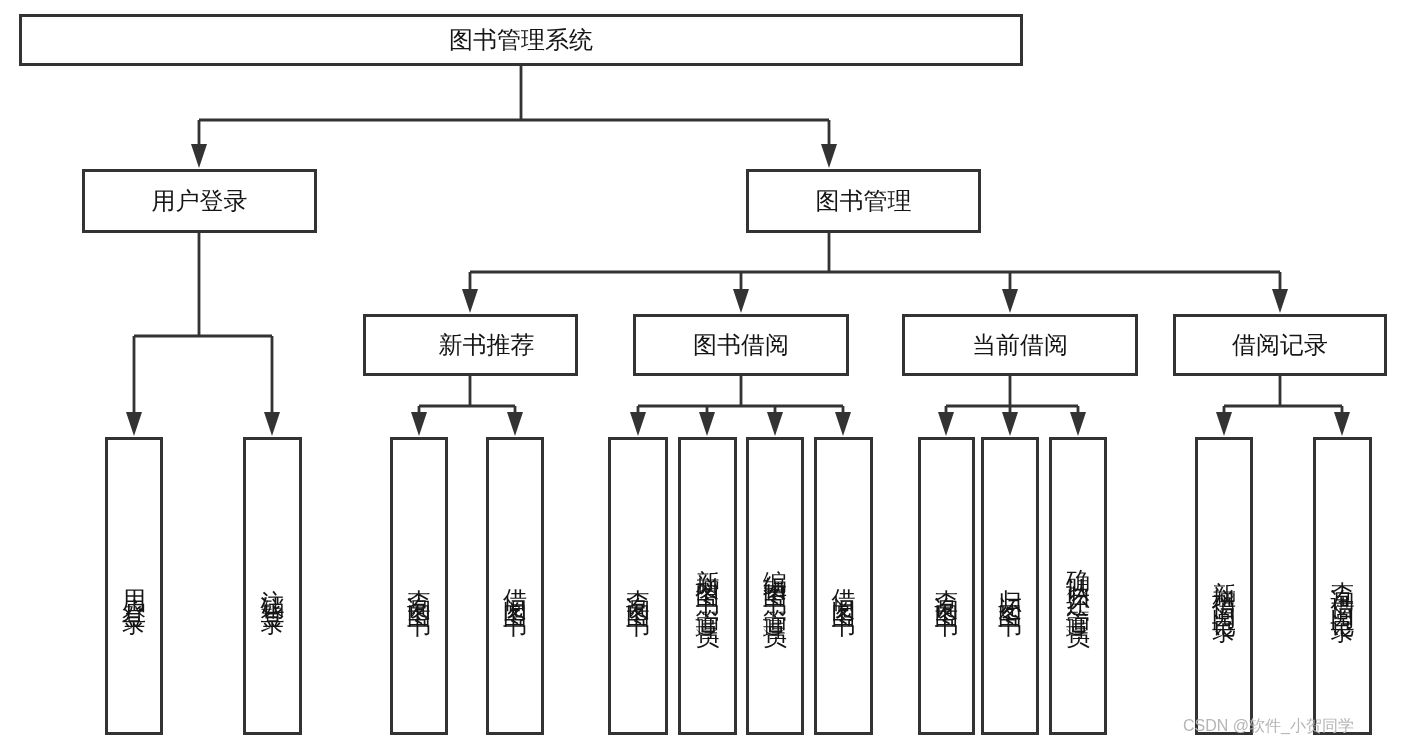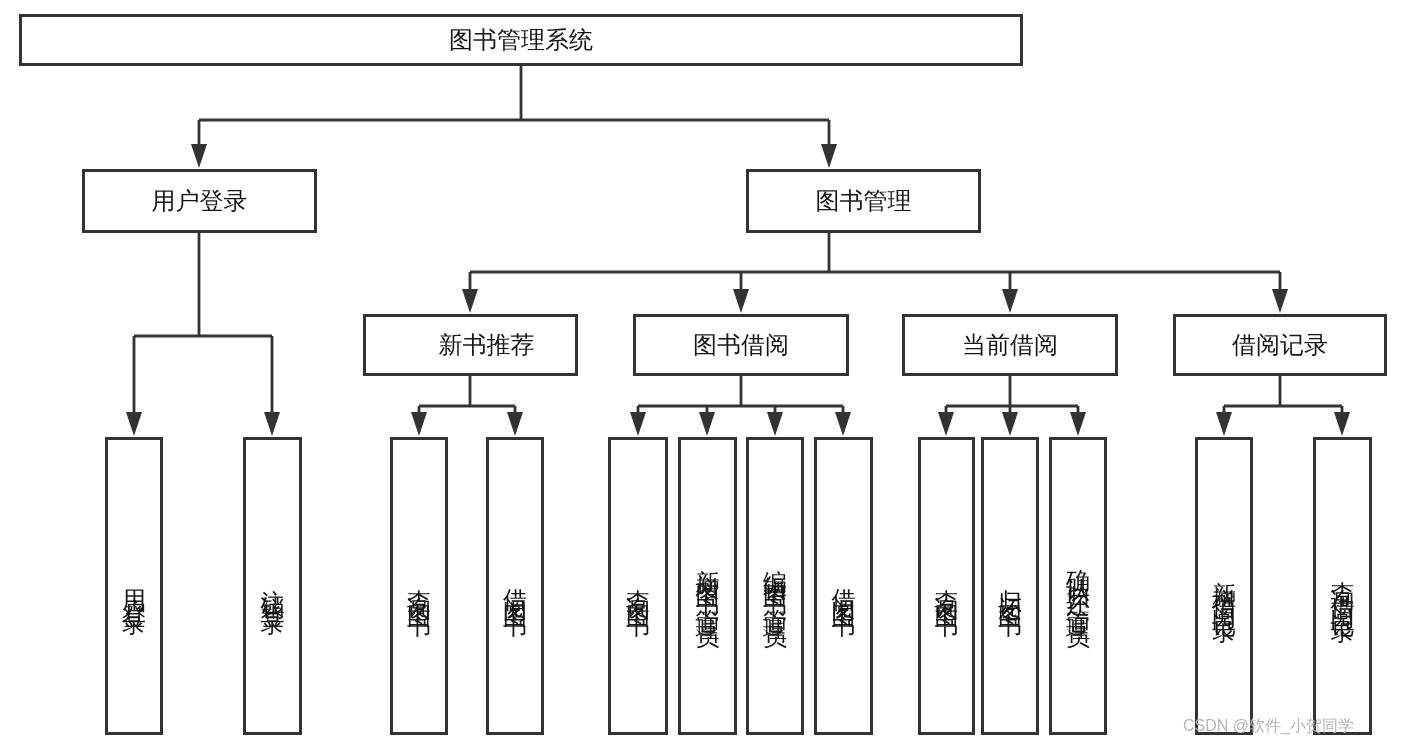--- a/index.html
+++ b/index.html
@@ -74,21 +74,21 @@
   <div class="node hnode lvl2" style="left:712px;margin-left:34px;">
     <span>图书管理</span>
   </div>
 
   <div class="node hnode lvl3" style="left:363px;width:215px;padding-left:32px;">
     <span>新书推荐</span>
   </div>
   <div class="node hnode lvl3" style="left:633px;width:216px;">
     <span>图书借阅</span>
   </div>
-  <div class="node hnode lvl3" style="left:902px;width:216px;">
+  <div class="node hnode lvl3" style="left:902px;width:236px;">
     <span>当前借阅</span>
   </div>
   <div class="node hnode lvl3" style="left:1173px;width:214px;">
     <span>借阅记录</span>
   </div>
 
   <div class="node vnode" style="left:105px;width:58px;">
     <span class="vtext">用户登录</span>
   </div>
   <div class="node vnode" style="left:243px;width:59px;">

